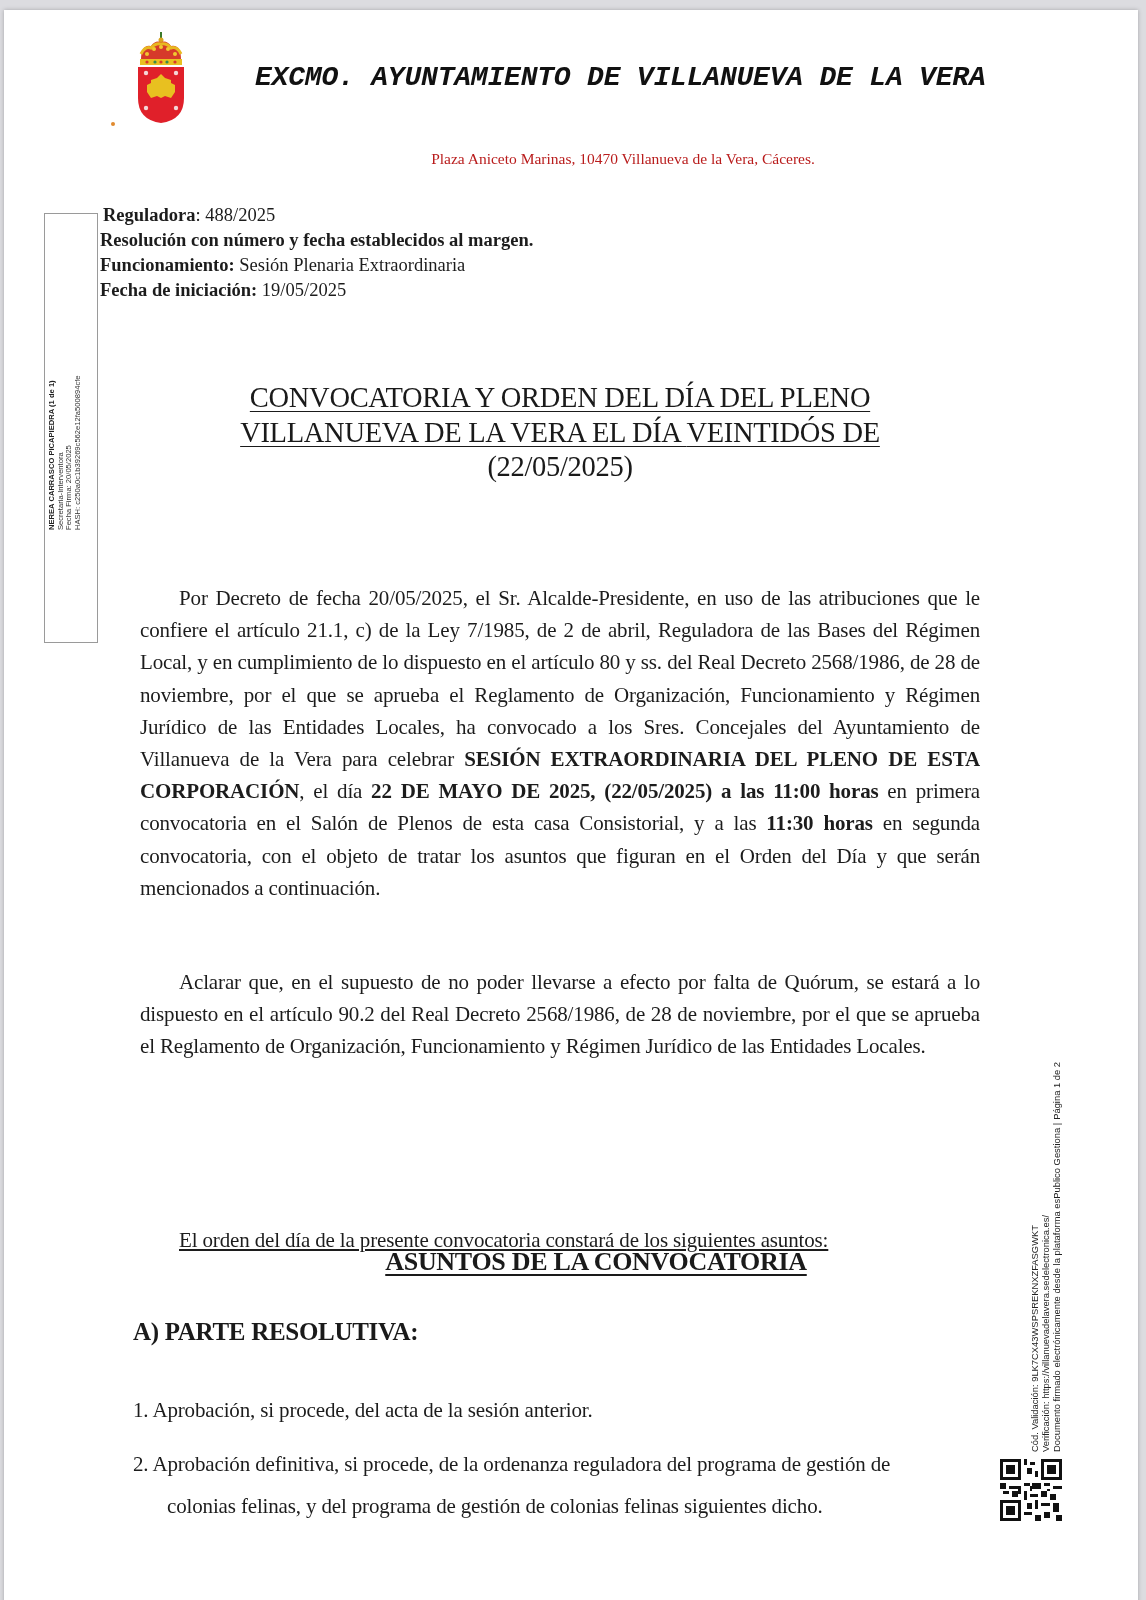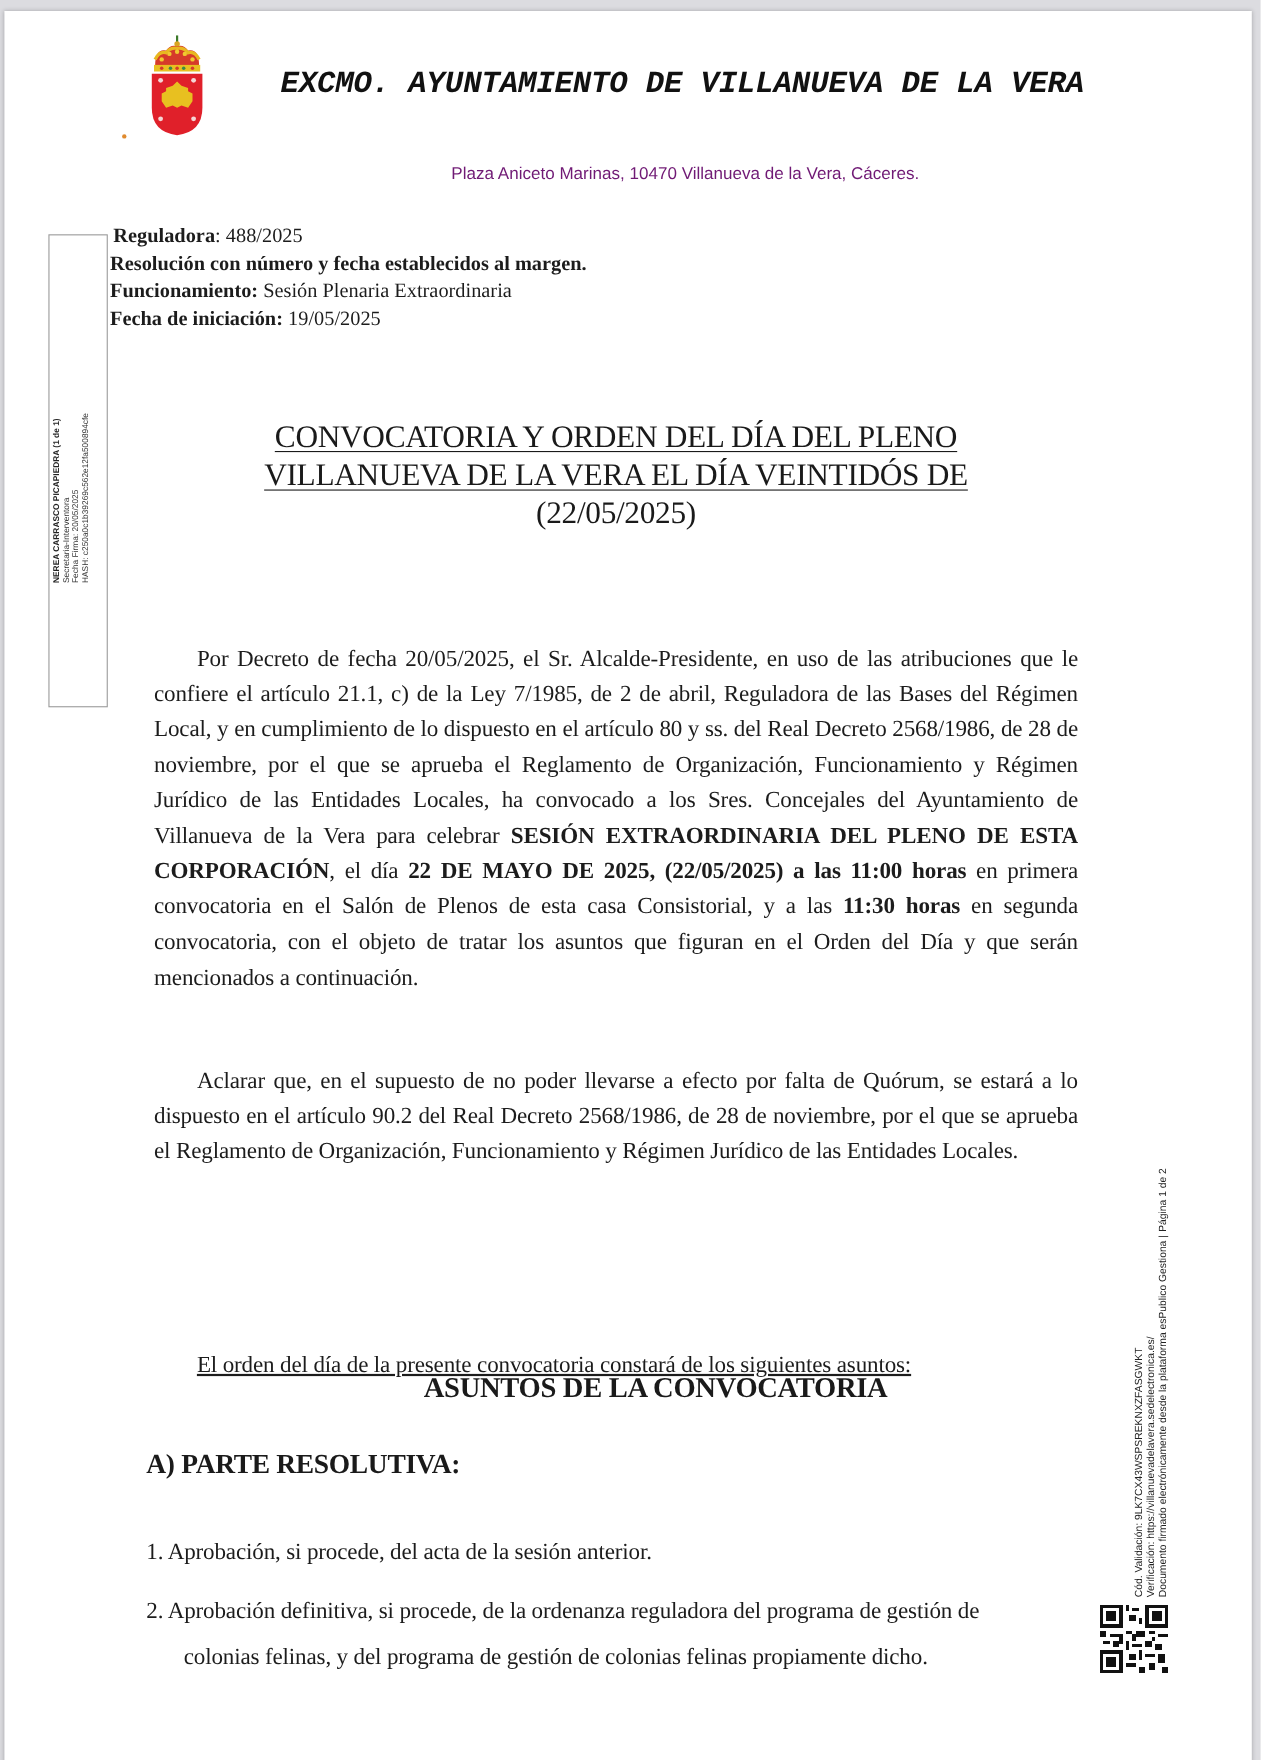--- a/index.html
+++ b/index.html
@@ -21,21 +21,21 @@
   .crest { left: 135px; top: 32px; width: 52px; height: 92px; }
   .crest-dot { left: 111px; top: 122px; width: 4px; height: 4px; background: #e08a2e; border-radius: 50%; }
   .org-title {
     left: 255px; top: 62px;
     font-family: Liberation Mono, monospace;
     font-style: italic; font-weight: bold; font-size: 28px; letter-spacing: -0.2px;
     color: #111;
   }
   .address {
     left: 0; width: 1146px; top: 150px; text-align: center;
-    font-family: Liberation Sans, sans-serif; font-size: 15.5px; color: #701a75;
+    font-family: Liberation Serif, serif; font-size: 15.5px; color: #b91c1c;
     padding-left: 100px; box-sizing: border-box;
   }
 
   
   .sig-box {
     left: 44px; top: 213px; width: 54px; height: 430px;
     border: 1px solid #9a9a9a; border-right: 1px solid #9a9a9a;
     box-sizing: border-box;
   }
   .sig-text {
@@ -72,21 +72,21 @@
   }
   .para .indent { display: inline-block; width: 39px; }
   .para b { font-weight: bold; }
   .p1 { top: 582px; }
   .p2 { top: 966px; }
   .p3 { top: 1224px; text-decoration: underline; }
 
   .section-title {
     left: 140px; width: 912px; top: 1247px; text-align: center;
     font-weight: bold; font-size: 26px; letter-spacing: -0.3px;
-    text-underline-offset: 4px; text-decoration-thickness: 1.5px;
+    text-decoration: underline; text-underline-offset: 4px; text-decoration-thickness: 1.5px;
   }
   .part-title {
     left: 133px; top: 1318px; font-weight: bold; font-size: 25px; letter-spacing: -0.3px;
   }
   .item {
     left: 133px; font-size: 21px; line-height: 42px; color: #1c1c1c; letter-spacing: -0.15px;
   }
   .item1 { top: 1389px; }
   .item2 { top: 1443px; width: 880px; }
   .item2 .cont { display: block; padding-left: 34px; }
@@ -159,21 +159,21 @@
 
 <div class="abs para p2"><span class="indent"></span><span>Aclarar que, en el supuesto de no poder llevarse a efecto por falta de Quórum, se estará a lo dispuesto en el artículo 90.2 del Real Decreto 2568/1986, de 28 de noviembre, por el que se aprueba el Reglamento de Organización, Funcionamiento y Régimen Jurídico de las Entidades Locales.</span></div>
 
 <div class="abs para p3"><span class="indent"></span><span>El orden del día de la presente convocatoria constará de los siguientes asuntos:</span></div>
 
 <div class="abs section-title">ASUNTOS DE LA CONVOCATORIA</div>
 <div class="abs part-title">A) PARTE RESOLUTIVA:</div>
 <div class="abs item item1">1. Aprobación, si procede, del acta de la sesión anterior.</div>
 <div class="abs item item2">
   <span>2. Aprobación definitiva, si procede, de la ordenanza reguladora del programa de gestión de</span>
-  <span class="cont">colonias felinas, y del programa de gestión de colonias felinas propiamente dicho.</span>
+  <span class="cont">colonias felinas, y del programa de gestión de colonias felinas siguientes dicho.</span>
 </div>
 
 <div class="abs verif">
   <div>Cód. Validación: 9LK7CX43WSPSREKNXZFASGWKT</div>
   <div>Verificación: https://villanuevadelavera.sedelectronica.es/</div>
   <div><span>Documento firmado electrónicamente desde la plataforma esPublico Gestiona |</span><span class="pg">Página 1 de 2</span></div>
 </div>
 
 <svg class="abs qr" viewBox="0 0 21 21" shape-rendering="crispEdges">
   <rect width="21" height="21" fill="#fff"></rect>

